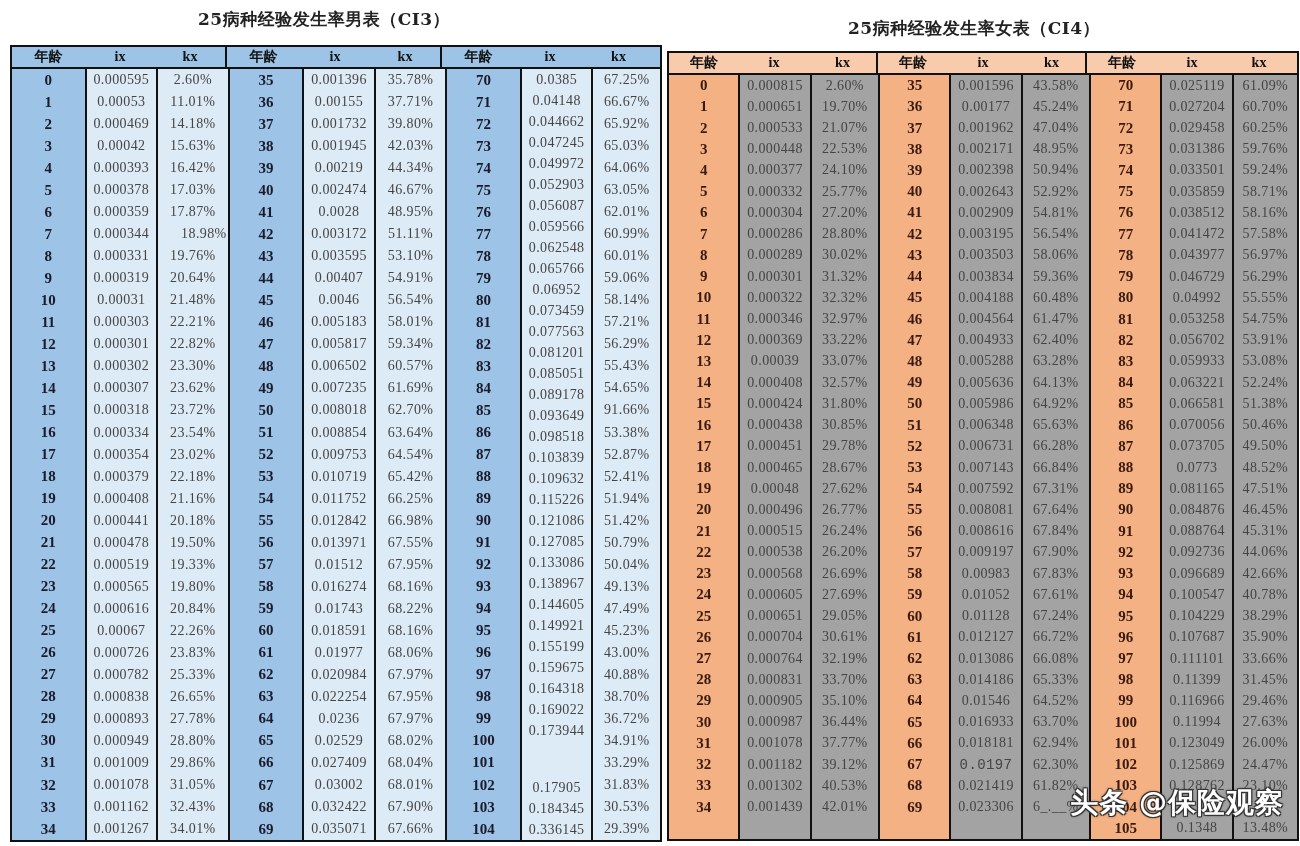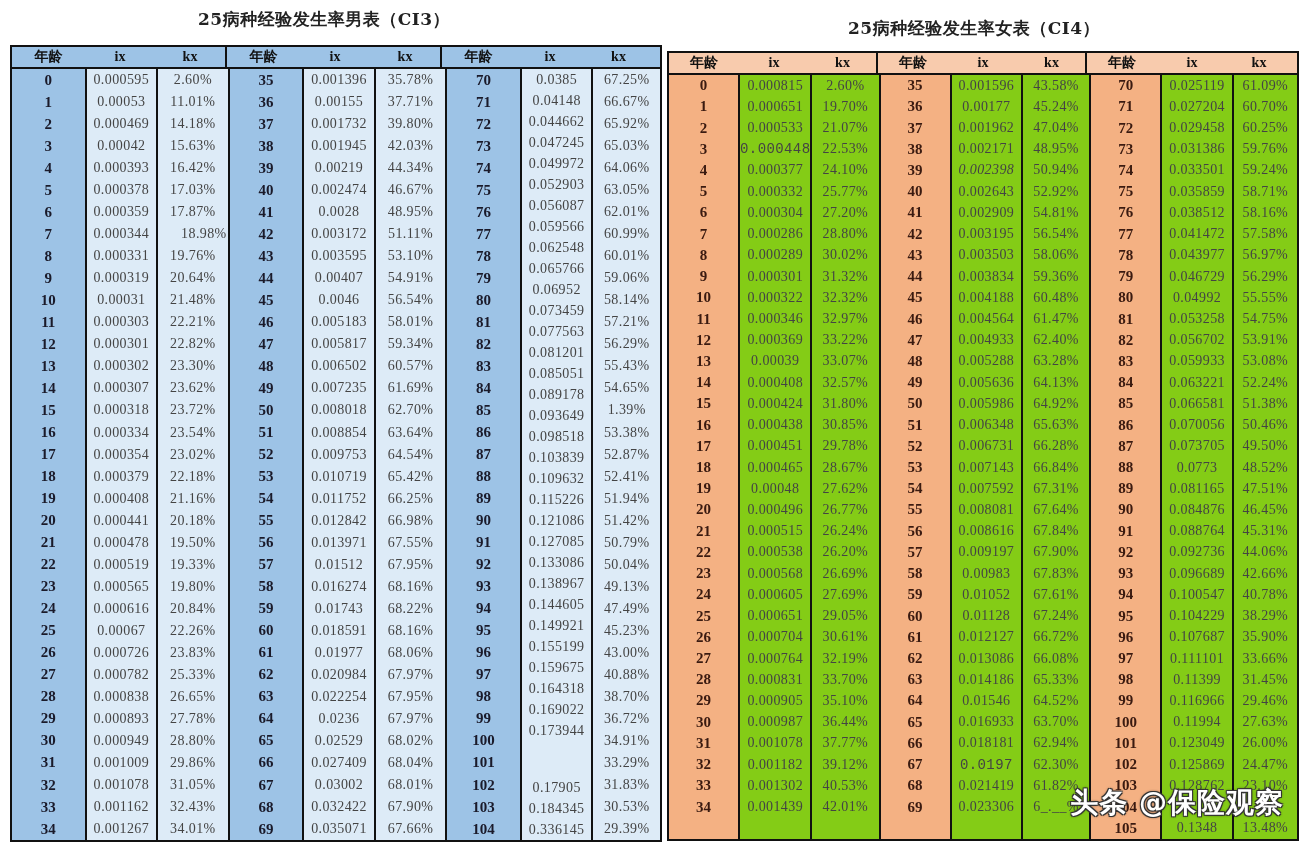--- a/index.html
+++ b/index.html
@@ -21,21 +21,21 @@
   .col.ix div, .col.kx div { font-size:14px; color:#444; letter-spacing:0.4px; }
   .col.sep { border-left:2px solid #111; }
 
   
   .male .hdr { background:#9dc3e6; }
   .male .col.age { background:#9dc3e6; }
   .male .col.ix, .male .col.kx { background:#ddebf7; }
   
   .female .hdr { background:#f8cbad; }
   .female .col.age { background:#f4b183; }
-  .female .col.ix, .female .col.kx { background:#84cc16; }
+  .female .col.ix, .female .col.kx { background:#a3a3a3; }
   .female .col.age div { color:#3a1a10; }
 
   .watermark { position:absolute; right:16px; bottom:24px; font-size:28px; font-weight:bold; color:#fff; font-family:"DejaVu Sans",sans-serif;
     text-shadow: -1px -1px 0 #333, 1px -1px 0 #333, -1px 1px 0 #333, 1px 1px 0 #333, 0 0 3px #000; letter-spacing:1px; }
 </style>
 </head>
 <body>
 
 <div class="title male">25病种经验发生率男表（CI3）</div>
 <div class="title female">25病种经验发生率女表（CI4）</div>
@@ -358,21 +358,21 @@
         <div style="flex: 1 1 0%;">63.05%</div>
         <div style="flex: 1 1 0%;">62.01%</div>
         <div style="flex: 1 1 0%;">60.99%</div>
         <div style="flex: 1 1 0%;">60.01%</div>
         <div style="flex: 1 1 0%;">59.06%</div>
         <div style="flex: 1 1 0%;">58.14%</div>
         <div style="flex: 1 1 0%;">57.21%</div>
         <div style="flex: 1 1 0%;">56.29%</div>
         <div style="flex: 1 1 0%;">55.43%</div>
         <div style="flex: 1 1 0%;">54.65%</div>
-        <div style="flex: 1 1 0%;">1.39%</div>
+        <div style="flex: 1 1 0%;">91.66%</div>
         <div style="flex: 1 1 0%;">53.38%</div>
         <div style="flex: 1 1 0%;">52.87%</div>
         <div style="flex: 1 1 0%;">52.41%</div>
         <div style="flex: 1 1 0%;">51.94%</div>
         <div style="flex: 1 1 0%;">51.42%</div>
         <div style="flex: 1 1 0%;">50.79%</div>
         <div style="flex: 1 1 0%;">50.04%</div>
         <div style="flex: 1 1 0%;">49.13%</div>
         <div style="flex: 1 1 0%;">47.49%</div>
         <div style="flex: 1 1 0%;">45.23%</div>
@@ -436,21 +436,21 @@
         <div style="flex: 1 1 0%;">31</div>
         <div style="flex: 1 1 0%;">32</div>
         <div style="flex: 1 1 0%;">33</div>
         <div style="flex: 1 1 0%;">34</div>
         <div style="flex: 1 1 0%;"></div>
       </div>
       <div class="col ix sep" style="width: 70px;">
         <div style="flex: 1 1 0%;">0.000815</div>
         <div style="flex: 1 1 0%;">0.000651</div>
         <div style="flex: 1 1 0%;">0.000533</div>
-        <div style="flex: 1 1 0%; font-family: Liberation Mono, monospace;">0.000448</div>
+        <div style="flex: 1 1 0%;">0.000448</div>
         <div style="flex: 1 1 0%;">0.000377</div>
         <div style="flex: 1 1 0%;">0.000332</div>
         <div style="flex: 1 1 0%;">0.000304</div>
         <div style="flex: 1 1 0%;">0.000286</div>
         <div style="flex: 1 1 0%;">0.000289</div>
         <div style="flex: 1 1 0%;">0.000301</div>
         <div style="flex: 1 1 0%;">0.000322</div>
         <div style="flex: 1 1 0%;">0.000346</div>
         <div style="flex: 1 1 0%;">0.000369</div>
         <div style="flex: 1 1 0%;">0.00039</div>
@@ -551,21 +551,21 @@
         <div style="flex: 1 1 0%;">67</div>
         <div style="flex: 1 1 0%;">68</div>
         <div style="flex: 1 1 0%;">69</div>
         <div style="flex: 1 1 0%;"></div>
       </div>
       <div class="col ix sep" style="width: 70px;">
         <div style="flex: 1 1 0%;">0.001596</div>
         <div style="flex: 1 1 0%;">0.00177</div>
         <div style="flex: 1 1 0%;">0.001962</div>
         <div style="flex: 1 1 0%;">0.002171</div>
-        <div style="flex: 1 1 0%; font-style: italic;">0.002398</div>
+        <div style="flex: 1 1 0%;">0.002398</div>
         <div style="flex: 1 1 0%;">0.002643</div>
         <div style="flex: 1 1 0%;">0.002909</div>
         <div style="flex: 1 1 0%;">0.003195</div>
         <div style="flex: 1 1 0%;">0.003503</div>
         <div style="flex: 1 1 0%;">0.003834</div>
         <div style="flex: 1 1 0%;">0.004188</div>
         <div style="flex: 1 1 0%;">0.004564</div>
         <div style="flex: 1 1 0%;">0.004933</div>
         <div style="flex: 1 1 0%;">0.005288</div>
         <div style="flex: 1 1 0%;">0.005636</div>

